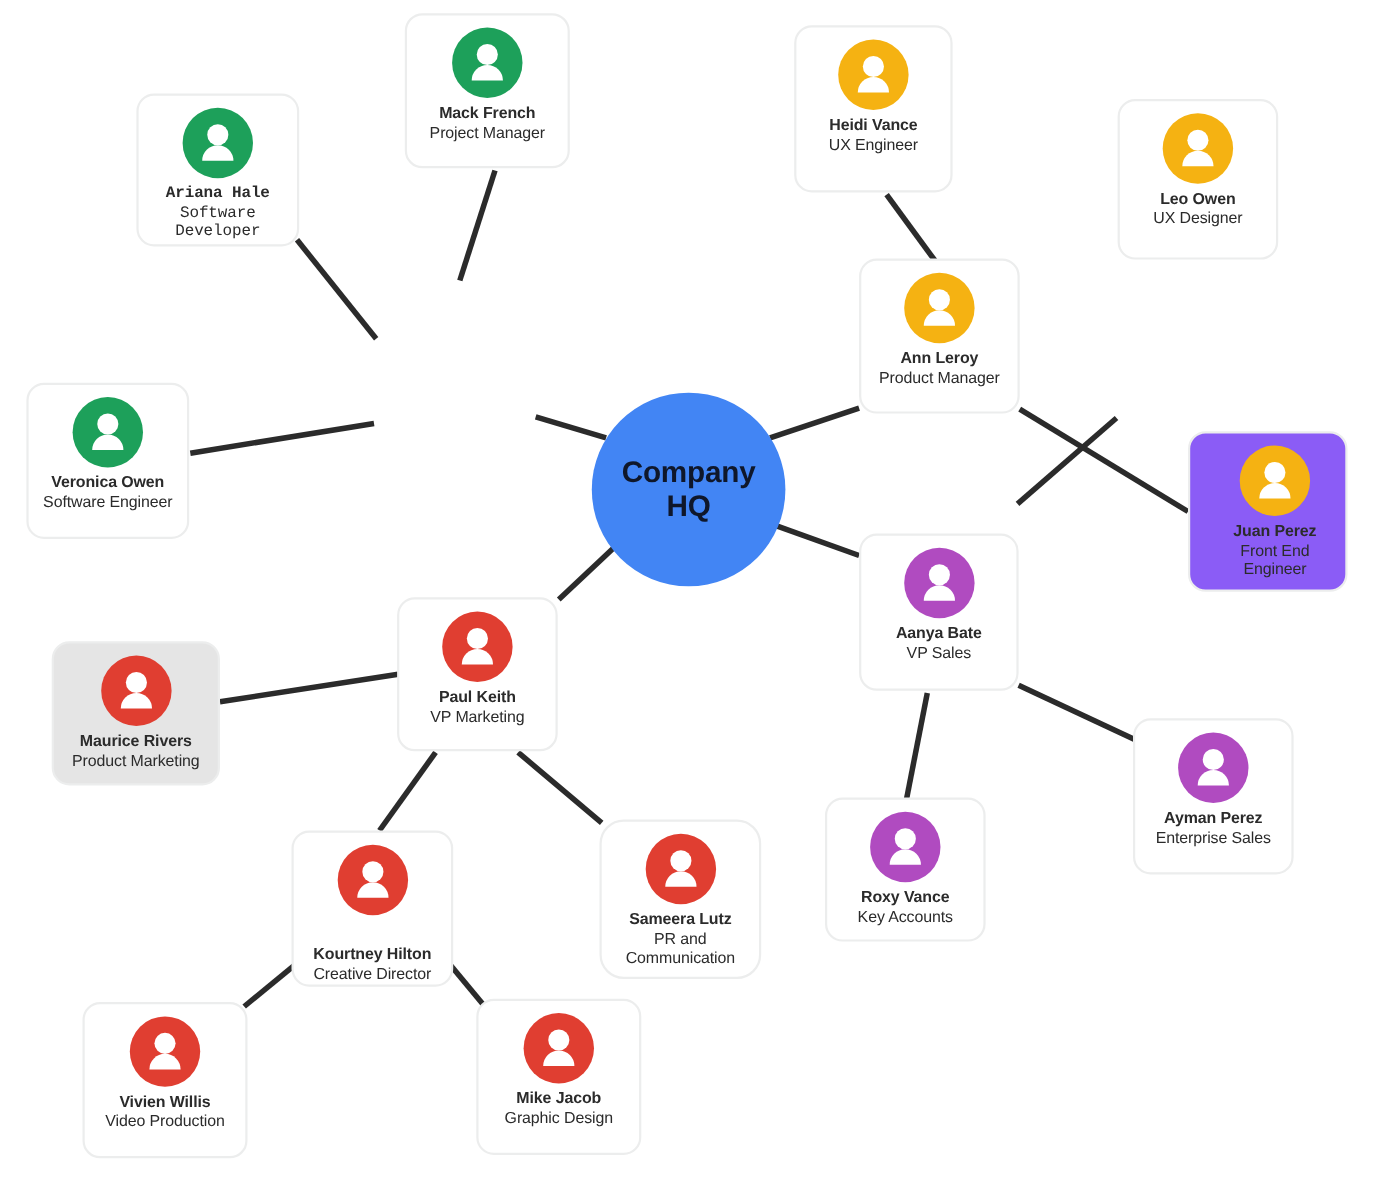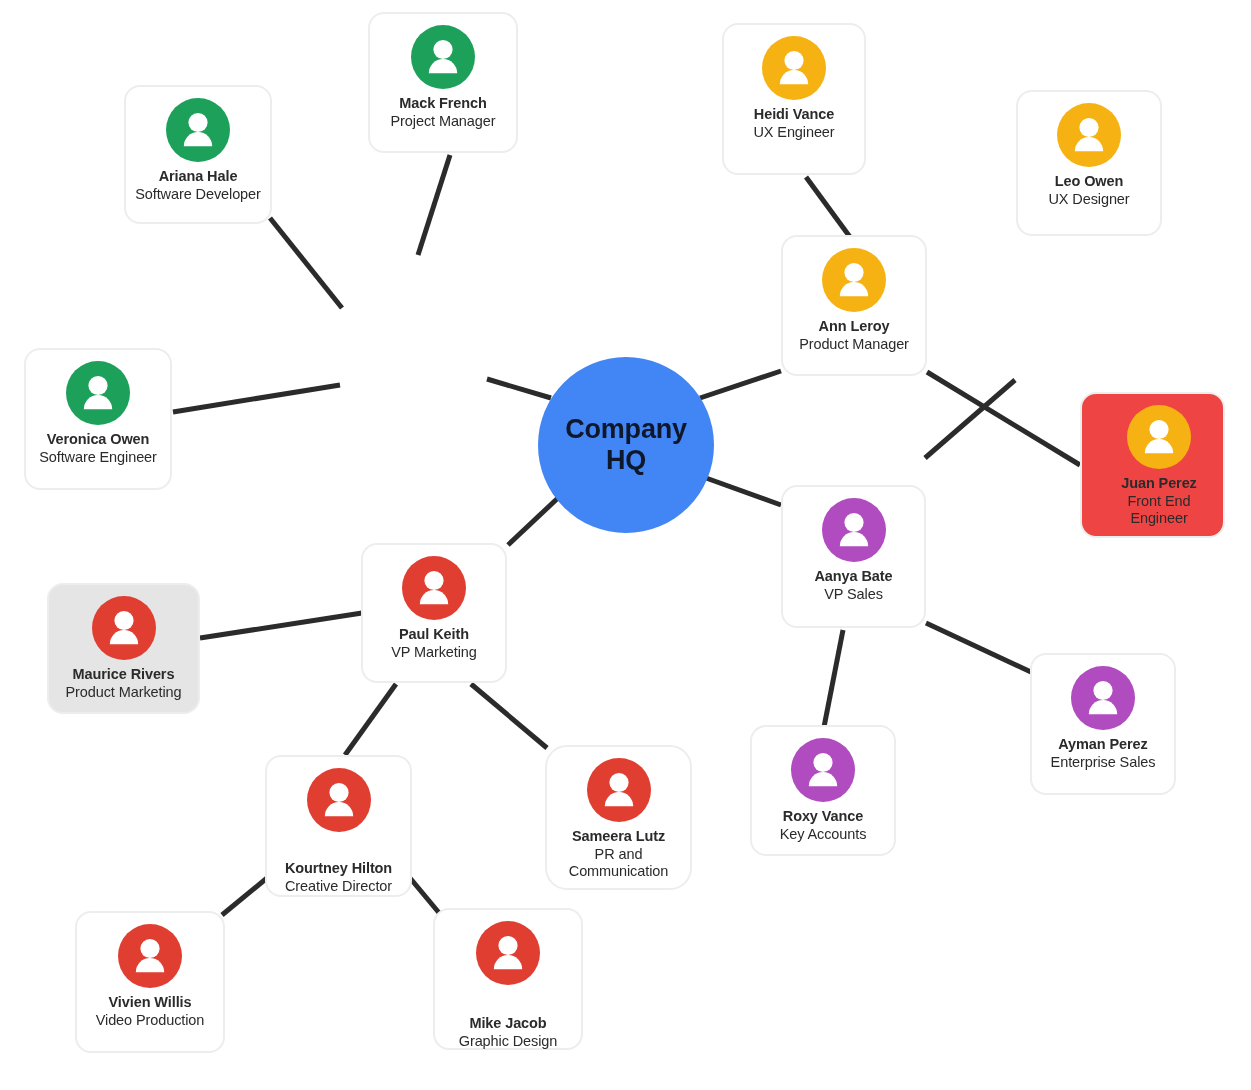--- a/index.html
+++ b/index.html
@@ -122,21 +122,21 @@
         <svg width="64" height="64" viewBox="0 0 64 64">
           <circle cx="32" cy="24.5" r="9.6" fill="#ffffff"></circle>
           <path d="M17.8 48.2 a14.2 14.2 0 0 1 28.4 0 z" fill="#ffffff"></path>
         </svg>
       </div>
       <div class="node-text">
         <span class="node-name">Mack French</span>
         <span class="node-role">Project Manager</span>
       </div>
     </div>
-    <div class="node-card" style="left: 124px; top: 85px; width: 148px; height: 139px; border-color: rgb(236, 237, 237); background: rgb(255, 255, 255);">
+    <div class="node-card" style="left: 124px; top: 85px; width: 148px; height: 139px; border-color: rgb(236, 237, 237); background: rgb(255, 255, 255); font-family: Liberation Mono, monospace;">
       <div class="avatar" style="background: rgb(29, 160, 90);">
         <svg width="64" height="64" viewBox="0 0 64 64">
           <circle cx="32" cy="24.5" r="9.6" fill="#ffffff"></circle>
           <path d="M17.8 48.2 a14.2 14.2 0 0 1 28.4 0 z" fill="#ffffff"></path>
         </svg>
       </div>
       <div class="node-text">
         <span class="node-name">Ariana Hale</span>
         <span class="node-role">Software Developer</span>
       </div>
@@ -182,21 +182,21 @@
         <svg width="64" height="64" viewBox="0 0 64 64">
           <circle cx="32" cy="24.5" r="9.6" fill="#ffffff"></circle>
           <path d="M17.8 48.2 a14.2 14.2 0 0 1 28.4 0 z" fill="#ffffff"></path>
         </svg>
       </div>
       <div class="node-text">
         <span class="node-name">Ann Leroy</span>
         <span class="node-role">Product Manager</span>
       </div>
     </div>
-    <div class="node-card" style="left: 1080px; top: 392px; width: 145px; height: 146px; border-color: rgb(236, 237, 237); background: #ef4444; padding-left: 13px;">
+    <div class="node-card" style="left: 1080px; top: 392px; width: 145px; height: 146px; border-color: rgb(236, 237, 237); background: #8b5cf6; padding-left: 13px;">
       <div class="avatar" style="background: rgb(245, 178, 18);">
         <svg width="64" height="64" viewBox="0 0 64 64">
           <circle cx="32" cy="24.5" r="9.6" fill="#ffffff"></circle>
           <path d="M17.8 48.2 a14.2 14.2 0 0 1 28.4 0 z" fill="#ffffff"></path>
         </svg>
       </div>
       <div class="node-text">
         <span class="node-name">Juan Perez</span>
         <span class="node-role">Front End Engineer</span>
       </div>
@@ -290,21 +290,21 @@
         <svg width="64" height="64" viewBox="0 0 64 64">
           <circle cx="32" cy="24.5" r="9.6" fill="#ffffff"></circle>
           <path d="M17.8 48.2 a14.2 14.2 0 0 1 28.4 0 z" fill="#ffffff"></path>
         </svg>
       </div>
       <div class="node-text">
         <span class="node-name">Vivien Willis</span>
         <span class="node-role">Video Production</span>
       </div>
     </div>
-    <div class="node-card" style="left: 433px; top: 908px; width: 150px; height: 142px; border-color: rgb(236, 237, 237); background: rgb(255, 255, 255); gap: 24px;">
+    <div class="node-card" style="left: 433px; top: 908px; width: 150px; height: 142px; border-color: rgb(236, 237, 237); background: rgb(255, 255, 255);">
       <div class="avatar" style="background: rgb(224, 62, 49);">
         <svg width="64" height="64" viewBox="0 0 64 64">
           <circle cx="32" cy="24.5" r="9.6" fill="#ffffff"></circle>
           <path d="M17.8 48.2 a14.2 14.2 0 0 1 28.4 0 z" fill="#ffffff"></path>
         </svg>
       </div>
       <div class="node-text">
         <span class="node-name">Mike Jacob</span>
         <span class="node-role">Graphic Design</span>
       </div>

